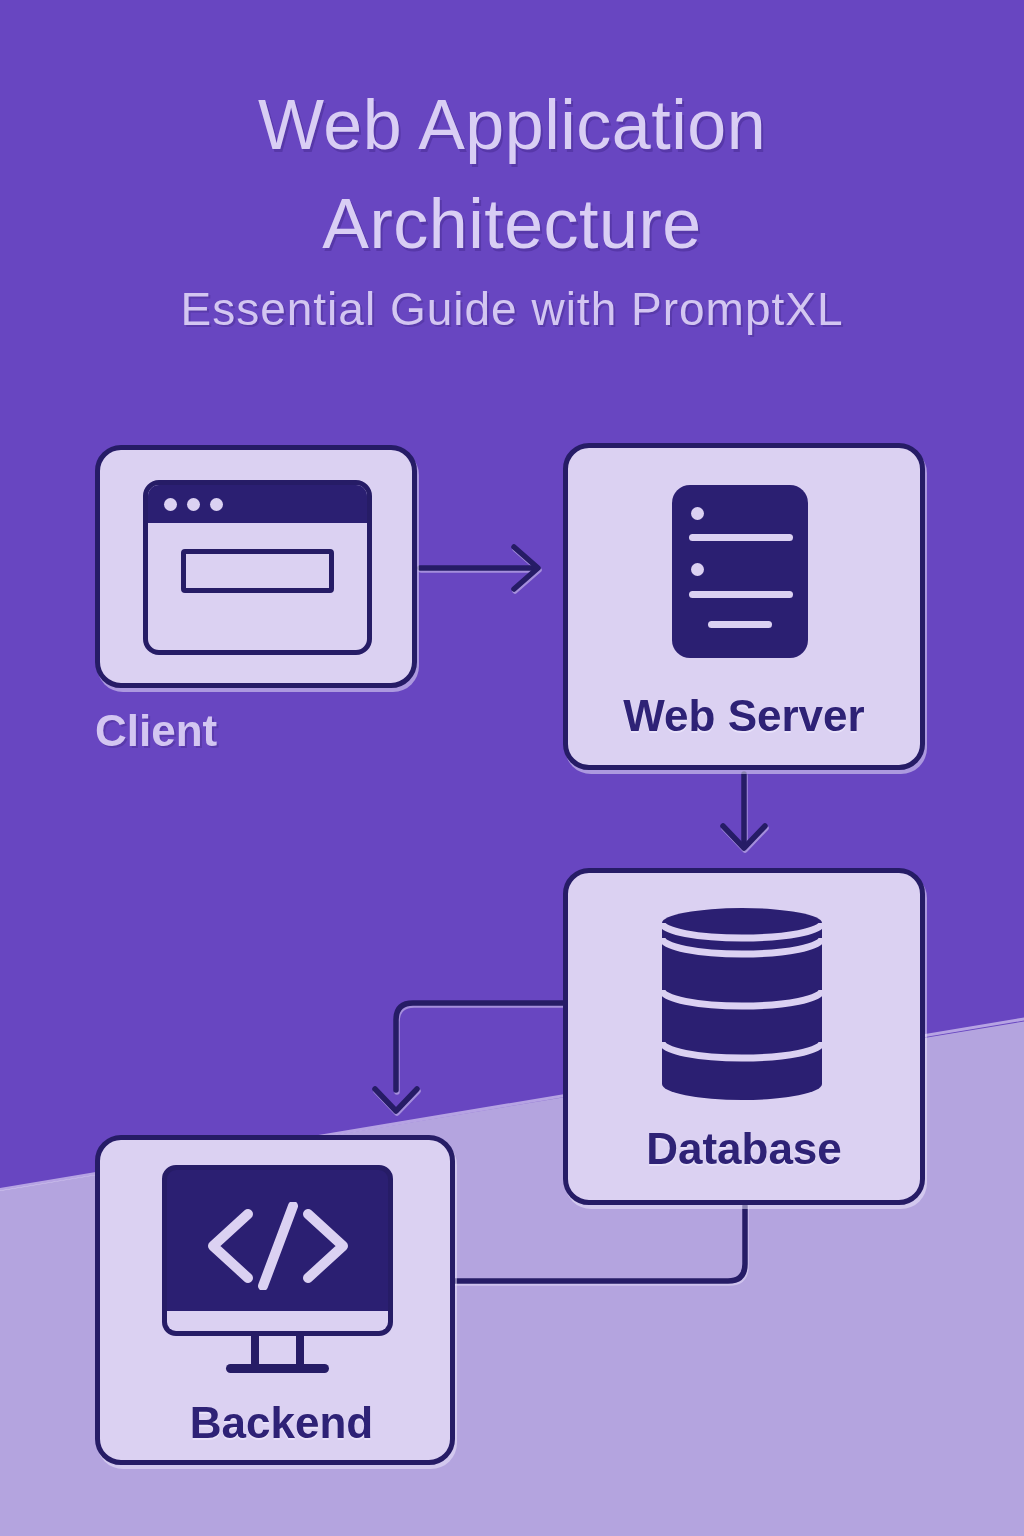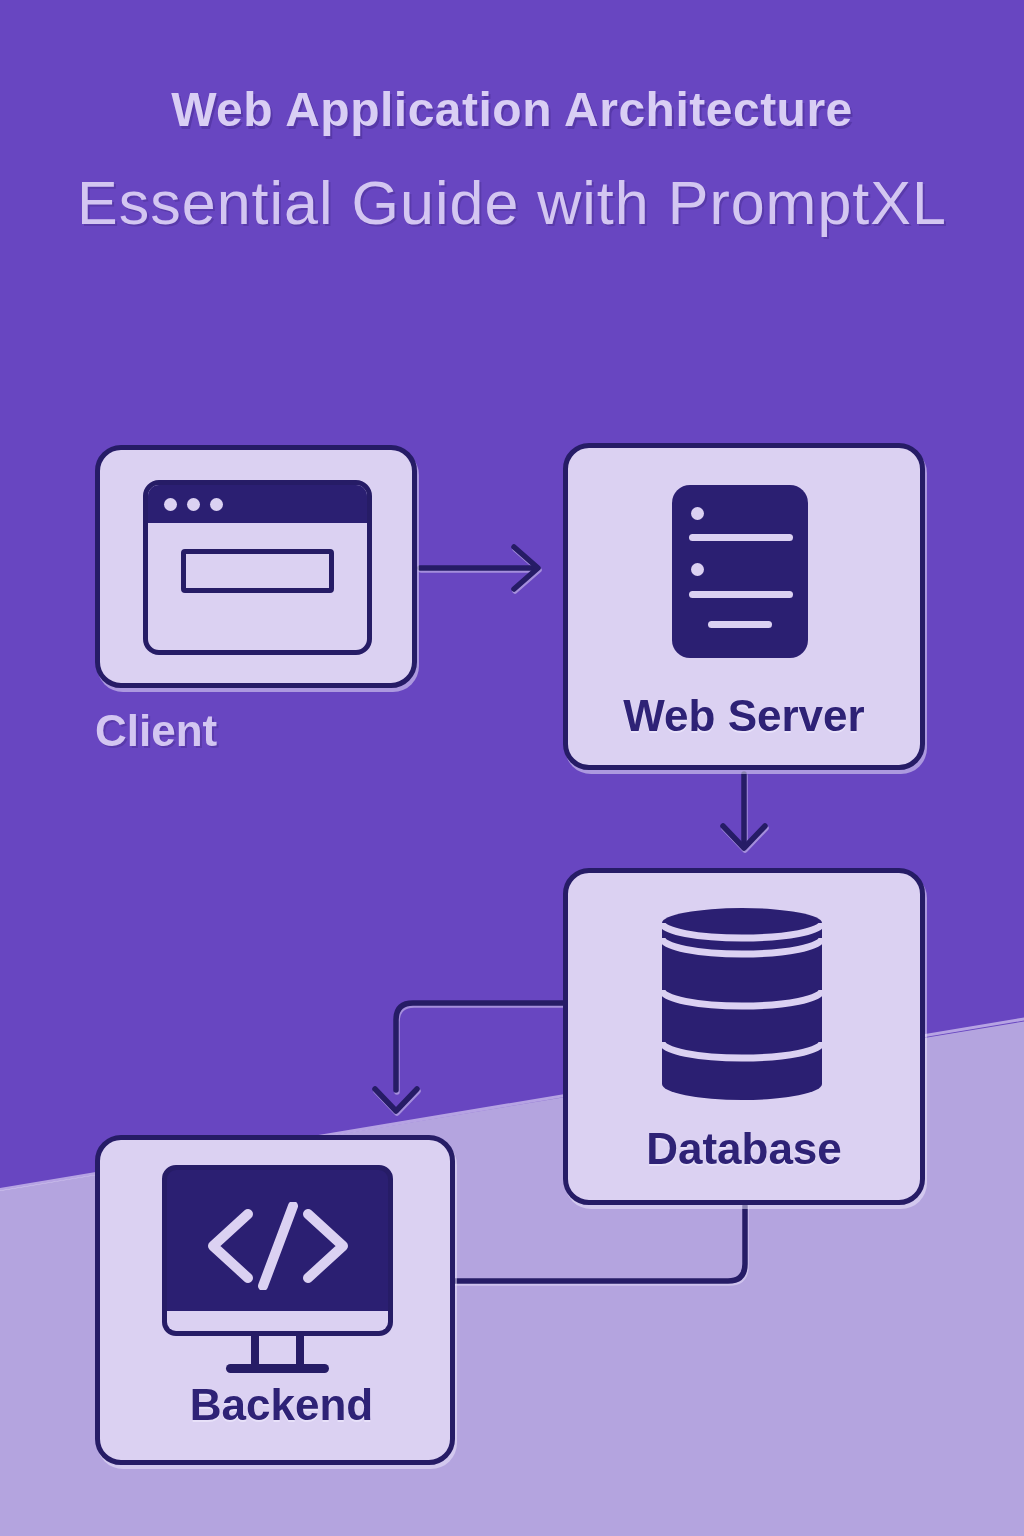--- a/index.html
+++ b/index.html
@@ -32,27 +32,27 @@
     position:absolute;left:-6px;top:1189px;width:1048px;height:3px;
     background:rgba(245,240,255,.55);border-radius:2px;
     transform:rotate(-9.45deg);transform-origin:0 50%;
     z-index:0;
   }
 
   
   .header{position:absolute;left:0;top:0;width:1024px;text-align:center;z-index:3;}
   .title{
     margin:76px auto 0;width:820px;
-    font-size:48px;font-weight:700;line-height:1.42;letter-spacing:.5px;
+    font-size:70px;font-weight:400;line-height:1.42;letter-spacing:.5px;
     color:var(--title-text);
     text-shadow:2px 3px 0 rgba(63,36,132,.4);
   }
   .subtitle{
-    margin-top:24px;
-    font-size:61px;font-weight:500;letter-spacing:1px;
+    margin-top:7px;
+    font-size:46px;font-weight:500;letter-spacing:1px;
     color:var(--subtitle-text);
     text-shadow:2px 2px 0 rgba(63,36,132,.35);
   }
 
   
   svg.connectors{
     position:absolute;inset:0;z-index:1;
     filter:drop-shadow(1px 2px 0 rgba(238,231,252,.45));
   }
   svg.connectors path{
@@ -72,21 +72,21 @@
   .node-database{left:563px;top:868px;width:362px;height:337px;}
   .node-backend{left:95px;top:1135px;width:360px;height:330px;}
 
   .node-label{
     position:absolute;left:0;right:0;text-align:center;
     font-size:44px;font-weight:700;color:var(--label-dark);
     text-shadow:0 2px 0 rgba(243,238,255,.55);
   }
   .label-webserver{bottom:24px;}
   .label-database{bottom:26px;}
-  .label-backend{bottom:30px;padding-left:13px;}
+  .label-backend{bottom:12px;padding-left:13px;}
   .client-label{
     position:absolute;left:95px;top:706px;width:322px;text-align:left;
     font-size:44px;font-weight:600;color:var(--subtitle-text);
     text-shadow:2px 2px 0 rgba(63,36,132,.35);
     z-index:2;
   }
 
   
   .browser-icon{
     position:absolute;left:43px;top:30px;width:229px;height:175px;

